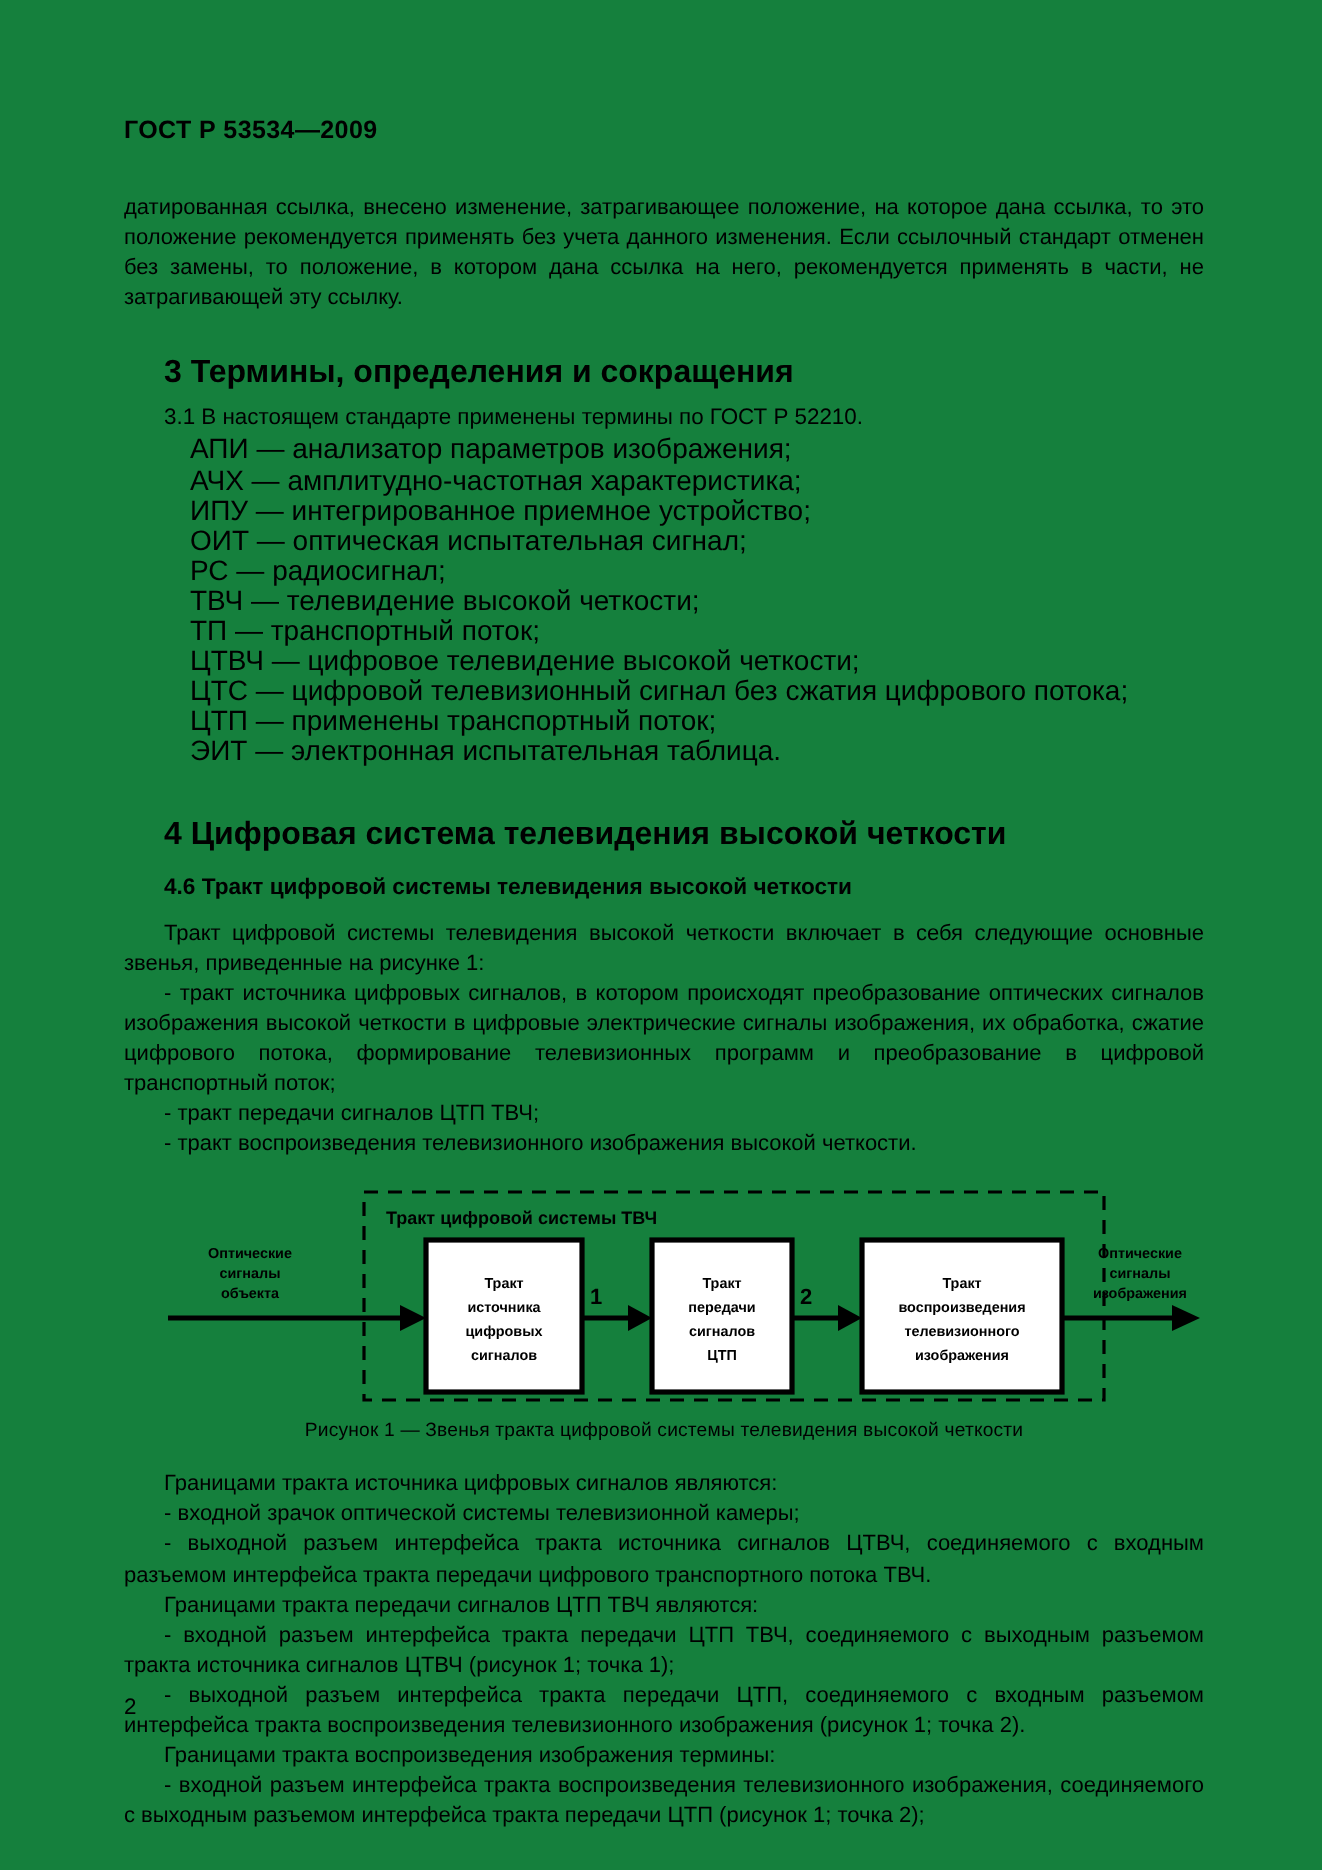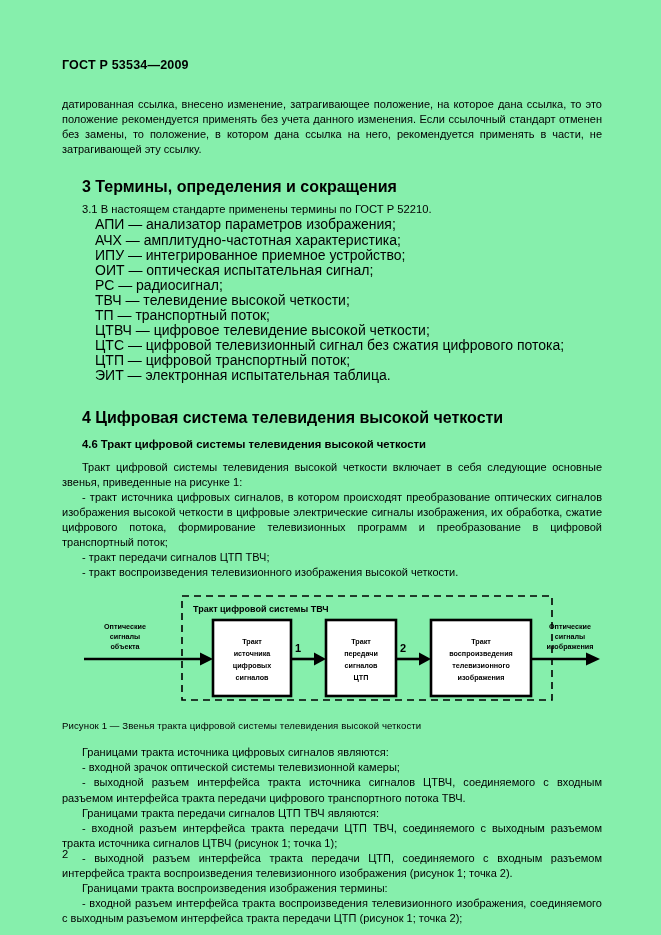--- a/index.html
+++ b/index.html
@@ -8,21 +8,21 @@
     background: #ffffff;
   }
   body {
     font-family: "Liberation Sans", sans-serif;
     color: #000000;
   }
   .page {
     position: relative;
     width: 661px;
     height: 935px;
-    background: #86efac;
+    background: #15803d;
     overflow: hidden;
   }
   .content {
     position: absolute;
     left: 62px;
     top: 0;
     width: 540px;
   }
 
   
@@ -93,21 +93,21 @@
   }
   .fig-canvas {
     position: absolute;
     left: 0;
     top: 0;
     width: 540px;
     height: 112px;
   }
   .fig-caption {
     font-size: 9.6px;
-    margin-top: 10px;
+    text-align: center;
     letter-spacing: 0.1px;
   }
   .after-fig { margin-top: 14px; }
 
   
   .page-number {
     position: absolute;
     left: 62px;
     top: 848px;
     font-size: 11.2px;
@@ -150,21 +150,21 @@
     <div class="list-block">
       <div class="line">АПИ — анализатор параметров изображения;</div>
       <div class="line">АЧХ — амплитудно-частотная характеристика;</div>
       <div class="line">ИПУ — интегрированное приемное устройство;</div>
       <div class="line">ОИТ — оптическая испытательная сигнал;</div>
       <div class="line">РС — радиосигнал;</div>
       <div class="line">ТВЧ — телевидение высокой четкости;</div>
       <div class="line">ТП — транспортный поток;</div>
       <div class="line">ЦТВЧ — цифровое телевидение высокой четкости;</div>
       <div class="line">ЦТС — цифровой телевизионный сигнал без сжатия цифрового потока;</div>
-      <div class="line">ЦТП — цифровой транспортный поток;</div>
+      <div class="line">ЦТП — применены транспортный поток;</div>
       <div class="line">ЭИТ — электронная испытательная таблица.</div>
     </div>
 
     <div class="sec-wrap-4 sec-indent">
       <h2 class="sec">4 Цифровая система телевидения высокой четкости</h2>
     </div>
 
     <div class="subsec-wrap">
       <h3 class="subsec">4.6 Тракт цифровой системы телевидения высокой четкости</h3>
     </div>

